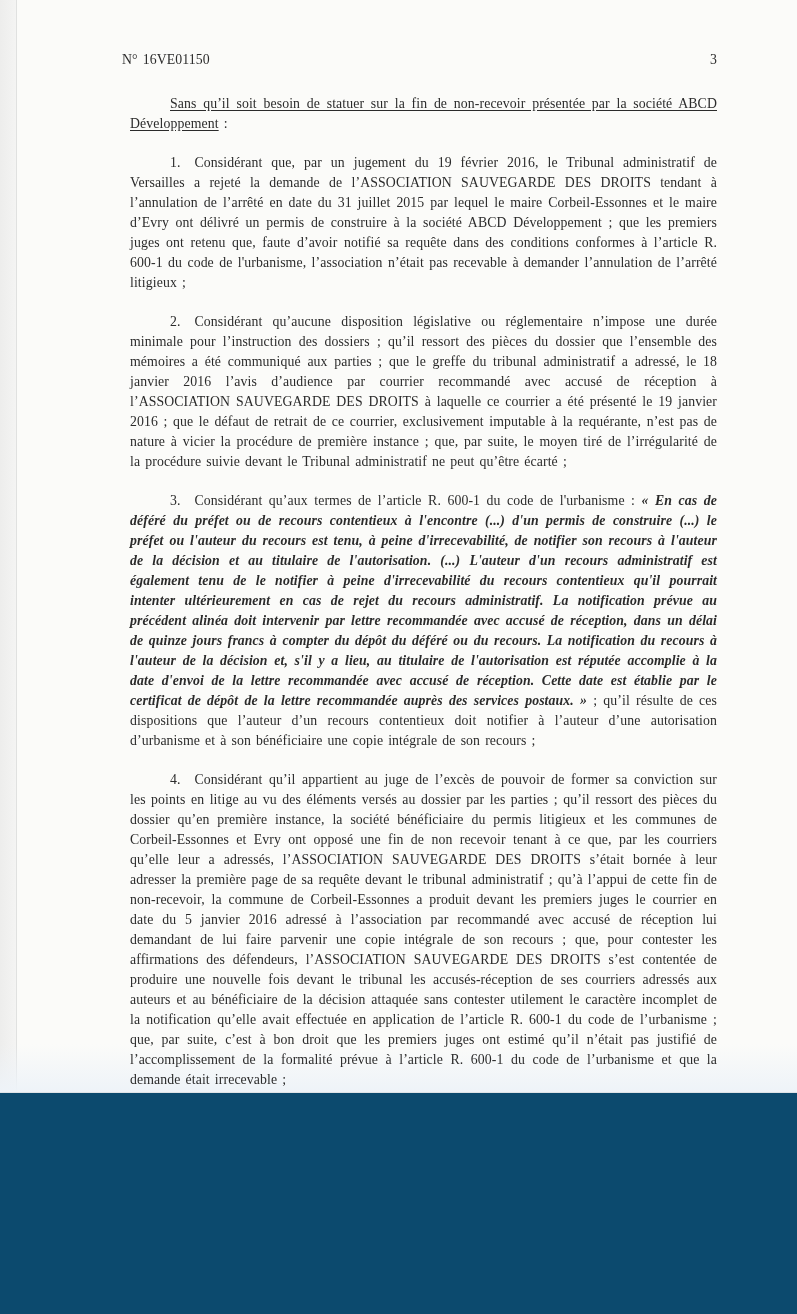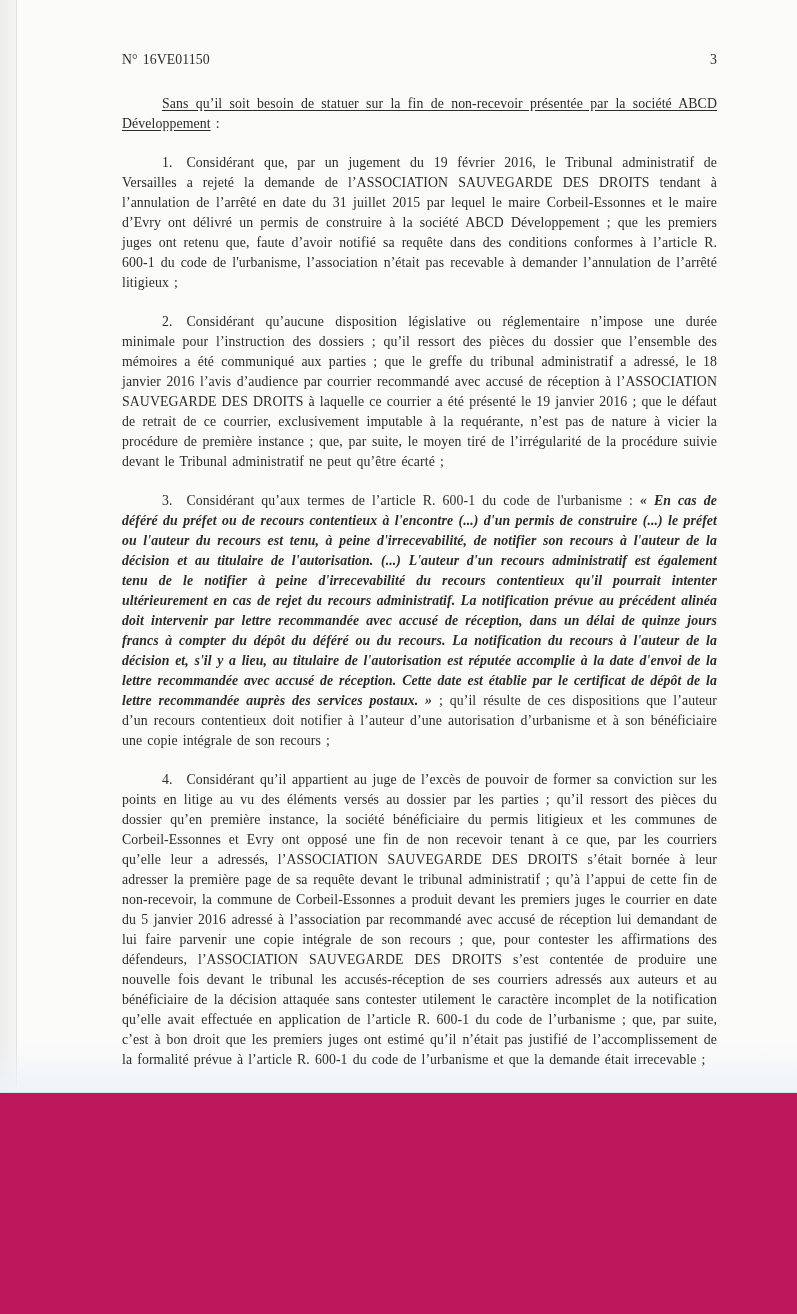--- a/index.html
+++ b/index.html
@@ -4,21 +4,21 @@
 <style>
   html, body {
     margin: 0;
     padding: 0;
     background: #ffffff;
   }
   .viewport {
     position: relative;
     width: 797px;
     height: 1314px;
-    background: #be185d;
+    background: #0c4a6e;
     overflow: hidden;
     font-family: "Liberation Serif", "DejaVu Serif", serif;
     color: #2b2b2b;
   }
   .page-scan {
     position: absolute;
     left: 0;
     top: 0;
     width: 797px;
     height: 1093px;
@@ -53,21 +53,21 @@
     line-height: 20px;
     letter-spacing: 0.1px;
     word-spacing: 1.5px;
   }
   .doc-header {
     display: flex;
     justify-content: space-between;
     margin-bottom: 0;
   }
   p {
-    margin: 19px 0 0 0;
+    margin: 19px 0 0 8px;
     text-align: justify;
     text-indent: 40px;
   }
   p.heading { margin-top: 24px; }
   .u { text-decoration: underline; text-underline-offset: 2px; }
   .num { margin-right: 14px; }
   .it { font-style: italic; font-weight: bold; }
 </style>
 </head>
 <body>

